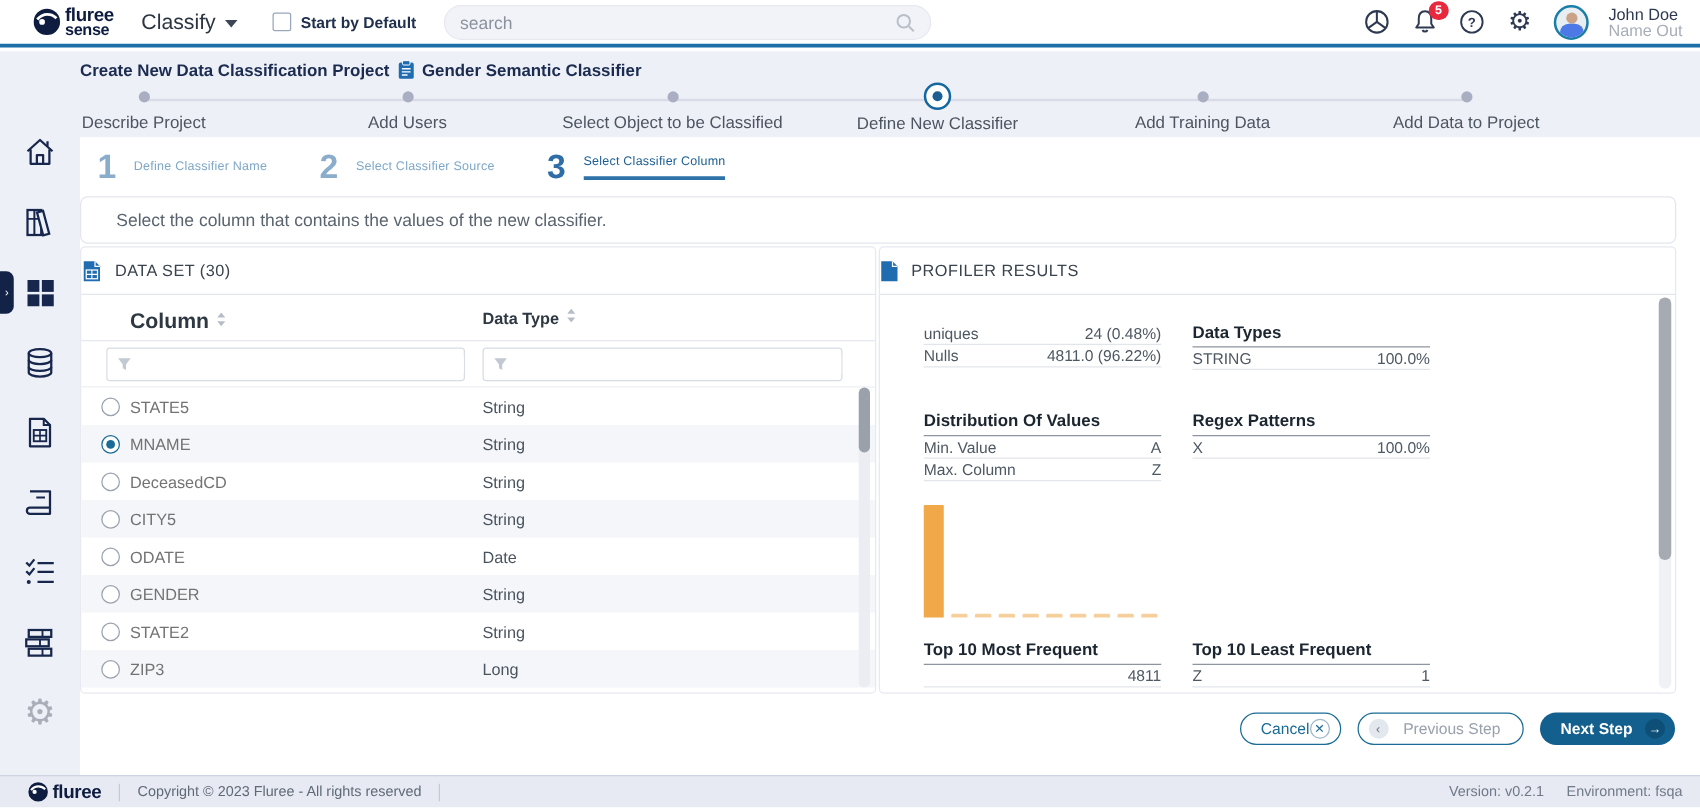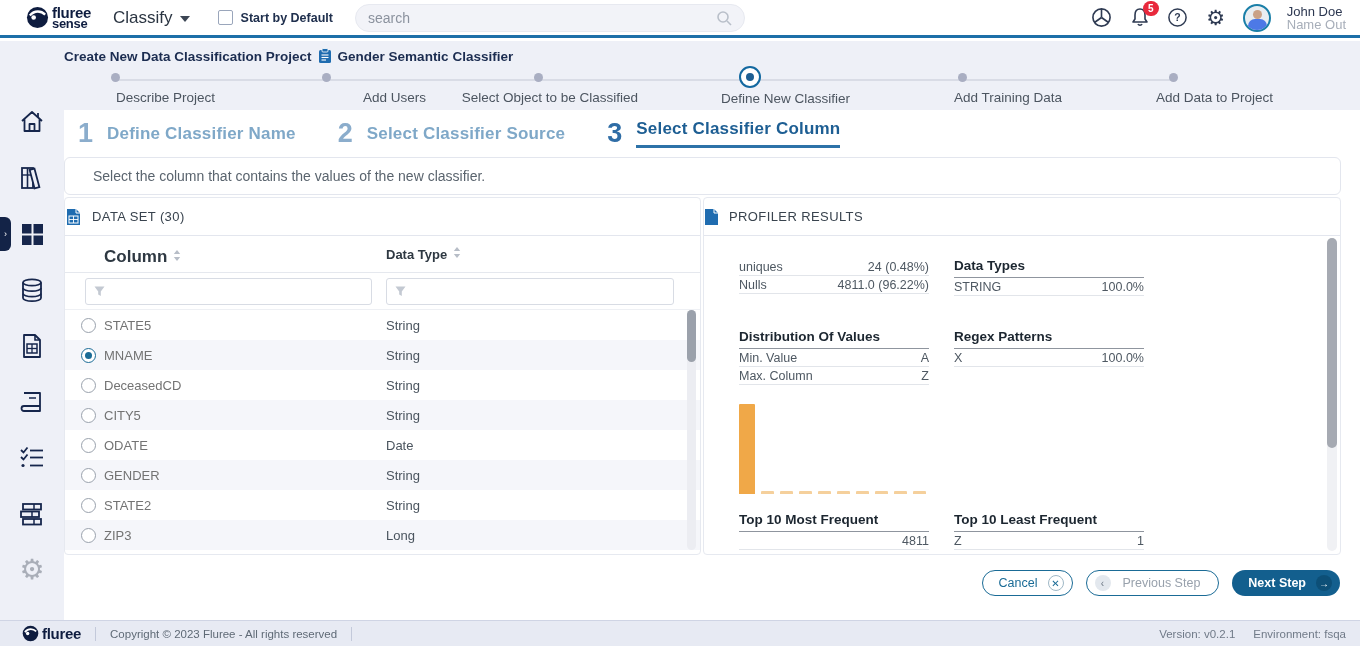--- a/index.html
+++ b/index.html
@@ -34,33 +34,33 @@
   
   .sidebar { position:absolute; left:0; top:41px; width:64px; height:579px; background:#eef0f7; }
   .side-item { position:absolute; left:0; width:64px; height:44px; display:flex; align-items:center; justify-content:center; cursor:pointer; }
   .side-item svg { display:block; }
   .active-tab { position:absolute; left:0; width:11px; height:34px; background:#132347; border-radius:0 6px 6px 0; display:flex; align-items:center; justify-content:center; color:#fff; font-size:9px; }
 
   
   .band { position:absolute; left:64px; top:41px; width:1296px; height:69px; background:#eef0f7; }
   .breadcrumb { position:absolute; left:64px; top:48px; display:flex; align-items:center; gap:6px; font-size:13.5px; font-weight:bold; color:#1b2c50; }
   .stepper-line { position:absolute; top:79px; left:115px; width:1058px; height:2px; background:#d9dce6; }
-  .step { position:absolute; top:70px; width:200px; margin-left:-100px; text-align:right; cursor:pointer; }
+  .step { position:absolute; top:70px; width:200px; margin-left:-100px; text-align:center; cursor:pointer; }
   .dot { width:9px; height:9px; border-radius:50%; background:#a9aec2; margin:3px auto 0; }
   .dot-active-ring { width:22px; height:22px; border-radius:50%; border:2px solid #1368a0; background:#fff; margin:-4px auto 0; display:flex; align-items:center; justify-content:center; }
   .dot-active-inner { width:8px; height:8px; border-radius:50%; background:#1d5e93; }
   .step-label { margin-top:8px; font-size:13.5px; color:#4c5560; }
   .step.active .step-label { margin-top:3px; }
 
   
   .main { position:absolute; left:64px; top:110px; width:1296px; height:510px; background:#fff; }
   .substeps { position:absolute; left:78px; top:118px; display:flex; align-items:center; gap:42px; }
   .substep { display:flex; align-items:center; gap:14px; cursor:pointer; }
   .substep .num { font-size:27px; font-weight:bold; color:#8badcc; }
-  .substep .lbl { font-size:17px; font-weight:bold; color:#7fa8c8; letter-spacing:.2px;text-align:center; }
+  .substep .lbl { font-size:10px; font-weight:normal; color:#7fa8c8; letter-spacing:.2px;text-align:center; }
   .substep.active .num { color:#2f6da6; }
   .substep.active .lbl { color:#1d5e93; padding-bottom:6px; border-bottom:3px solid #2d72a8; }
 
   .instruction-card { position:absolute; left:64px; top:157px; width:1277px; height:38px; background:#fff; border:1px solid #e3e6ee; border-radius:6px; display:flex; align-items:center; padding-left:28px; font-size:14px; color:#5a646e; }
 
   .panel { position:absolute; top:197px; height:358px; background:#fff; border:1px solid #e6e9f0; border-radius:4px; overflow:hidden; }
   .panel-left { left:64px; width:637px; }
   .panel-right { left:703px; width:638px; }
   .panel-header { height:38px; border-bottom:1px solid #e3e6ee; display:flex; align-items:center; gap:10px; padding-left:0; font-size:13px; color:#39434e; letter-spacing:.4px; }
 
@@ -94,21 +94,21 @@
   .prow { display:flex; justify-content:space-between; font-size:12.5px; color:#4e5862; height:18px; align-items:center; border-bottom:1px solid #e2e5ea; }
   .chart { position:absolute; left:35px; top:166px; width:190px; height:92px; display:flex; align-items:flex-end; gap:6px; }
   .bar { width:13px; background:#f5d09c; border-radius:1px 1px 0 0; }
   .bar:first-child { width:16px; background:#f0a848; }
   .scrollbar-r { position:absolute; right:3px; top:40px; width:10px; height:313px; background:#f0f1f4; border-radius:5px; }
   .scrollbar-r .thumb { position:absolute; top:0; left:0; width:10px; height:210px; background:#a6aab2; border-radius:5px; cursor:pointer; }
 
   
   .actions { position:absolute; right:20px; top:570px; display:flex; align-items:center; gap:13px; }
   .btn { height:26px; border-radius:13px; display:flex; align-items:center; font-size:12.5px; cursor:pointer; }
-  .btn-cancel { border:1px solid #1a6b96; color:#1a6b96; padding:0 8px 0 16px; gap:10px; background:#fff; }
+  .btn-cancel { border:1px solid #1a6b96; color:#1a6b96; padding:0 8px 0 16px; gap:0; background:#fff; }
   .circle-ic { width:16px; height:16px; border-radius:50%; display:flex; align-items:center; justify-content:center; font-size:10px; }
   .btn-cancel .circle-ic { border:1px solid #9fb8c6; color:#1a6b96; }
   .btn-prev { border:1px solid #1a6b96; color:#98a1ac; padding:0 18px 0 8px; gap:12px; background:#fff; }
   .btn-prev .circle-ic { background:#e3e8ee; color:#6b7684; }
   .btn-next { background:#135f8e; color:#fff; font-weight:bold; padding:0 8px 0 16px; gap:10px; }
   .btn-next .circle-ic { background:#0d4f77; color:#fff; }
 
   
   .footer { position:absolute; left:0; top:620px; width:1360px; height:26px; background:#e7eaf3; border-top:1px solid #cfd4e4; display:flex; align-items:center; }
   .f-logo { display:flex; align-items:center; margin-left:22px; gap:3px; }

